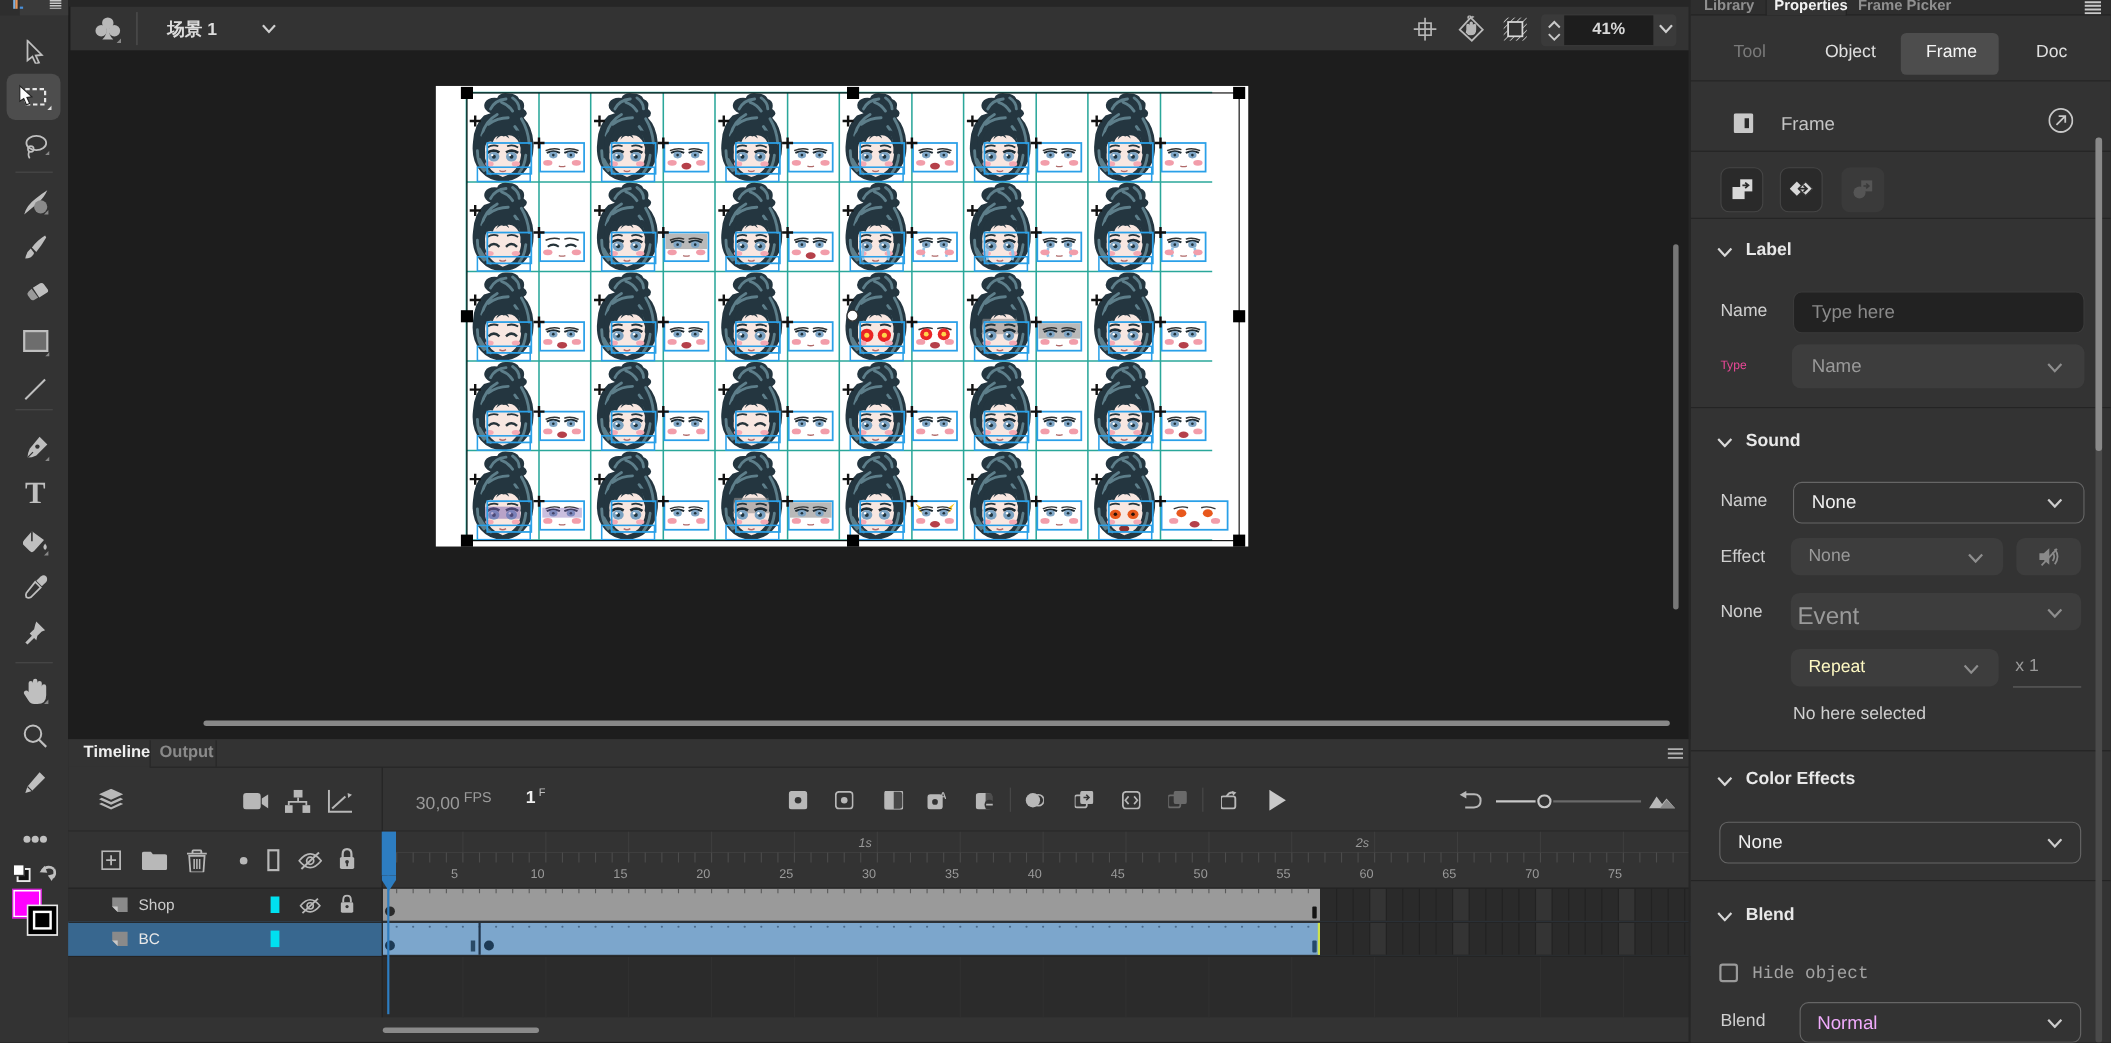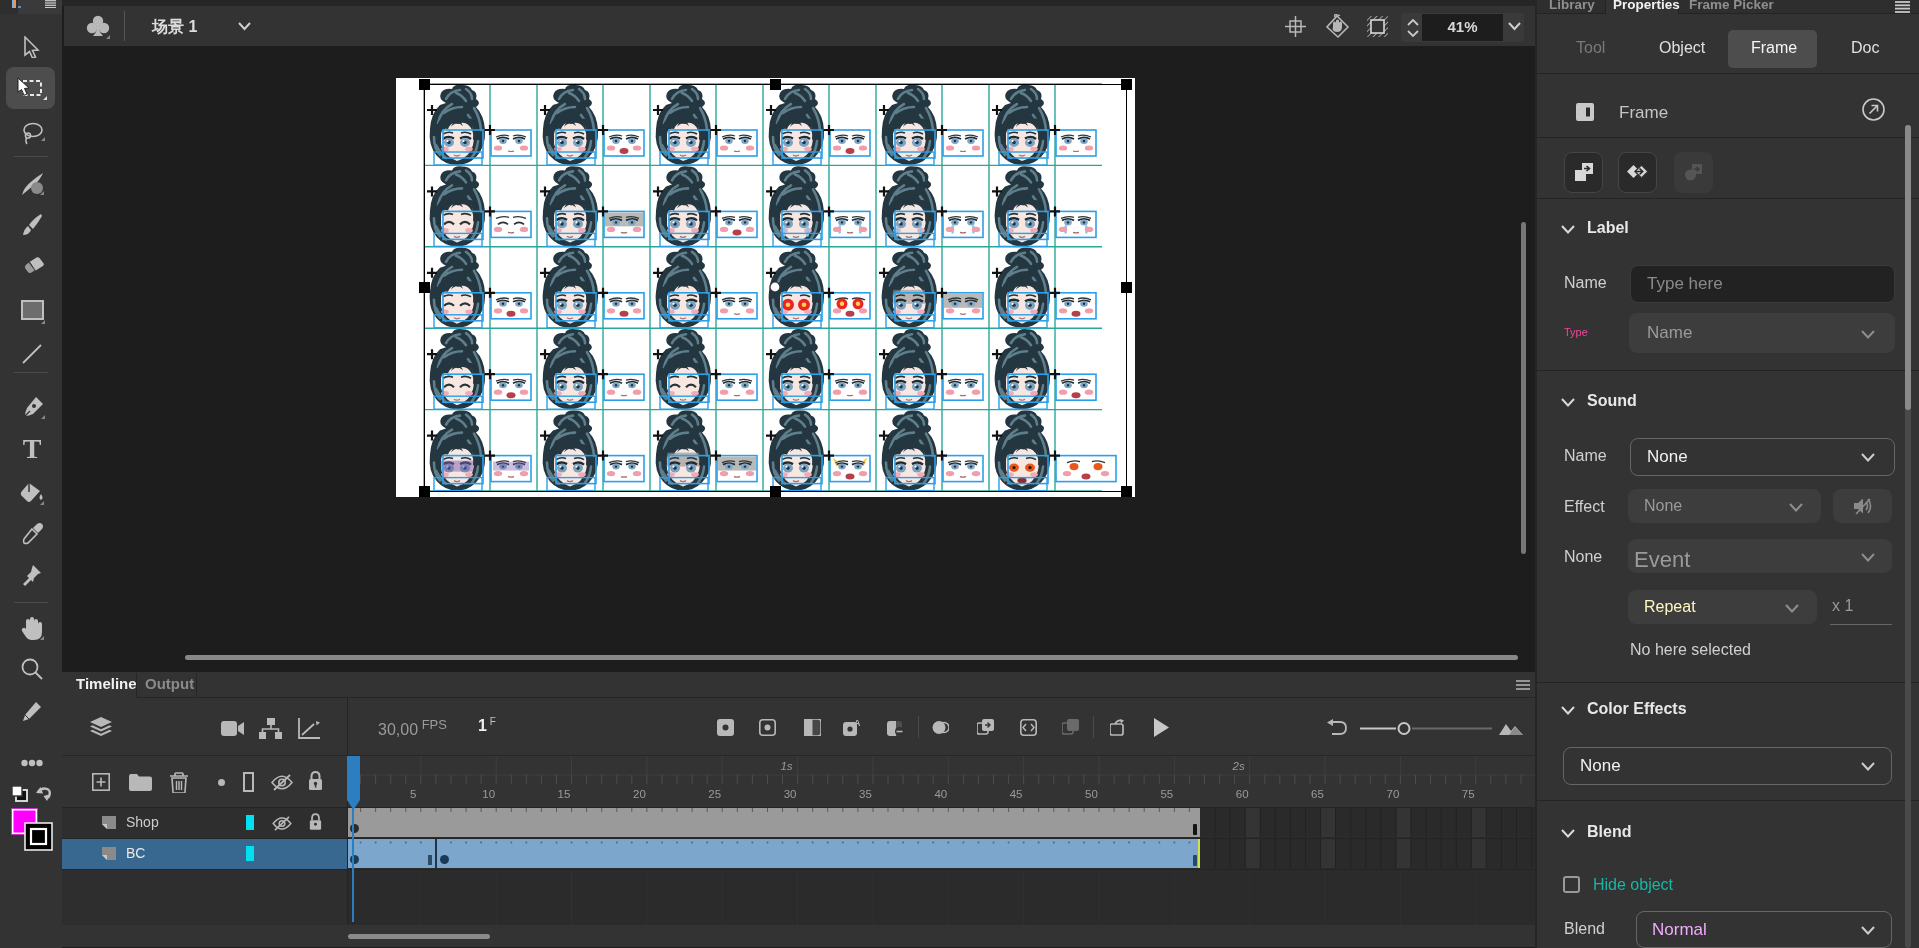--- a/index.html
+++ b/index.html
@@ -1861,21 +1861,21 @@
 <div class="abs" style="left:43px;top:756px;font-size:17px;color:#f0f0f0;">None</div>
 <svg class="abs" style="left:324px;top:762px;" width="14" height="9" viewBox="0 0 14 9">
         <path d="M1 1 L7 7.5 L13 1" fill="none" stroke="#cccccc" stroke-width="2"></path>
       </svg>
 <div class="abs" style="left:0;top:800px;width:382px;height:1px;background:#242424;"></div>
 <svg class="abs" style="left:24px;top:829px;" width="14" height="9" viewBox="0 0 14 9">
         <path d="M1 1 L7 7.5 L13 1" fill="none" stroke="#d8d8d8" stroke-width="2"></path>
       </svg>
 <div class="abs" style="left:50px;top:823px;font-size:16px;font-weight:bold;color:#e8e8e8;">Blend</div>
 <div class="abs" style="left:26px;top:876px;width:17px;height:17px;border:2px solid #9a9a9a;border-radius:3px;"></div>
-<div class="abs" style="left:56px;top:876px;font-size:16px;color:#14b8a6;">Hide object</div>
+<div class="abs" style="left:56px;top:876px;font-size:16px;color:#a3a3a3;font-family:Liberation Mono, monospace;">Hide object</div>
 <div class="abs" style="left:27px;top:920px;font-size:16px;color:#d0d0d0;">Blend</div>
 <div class="abs" style="left:99px;top:911px;width:256px;height:37px;background:#333;border:1px solid #666;border-radius:8px;"></div>
 <div class="abs" style="left:115px;top:920px;font-size:17px;color:#f0abfc;">Normal</div>
 <svg class="abs" style="left:324px;top:926px;" width="14" height="9" viewBox="0 0 14 9">
         <path d="M1 1 L7 7.5 L13 1" fill="none" stroke="#cccccc" stroke-width="2"></path>
       </svg>
 <div class="abs" style="left:368px;top:125px;width:6px;height:823px;background:#4a4a4a;border-radius:3px;"></div>
 <div class="abs" style="left:368px;top:125px;width:6px;height:285px;background:#8a8a8a;border-radius:3px;"></div>
 
   </div>

